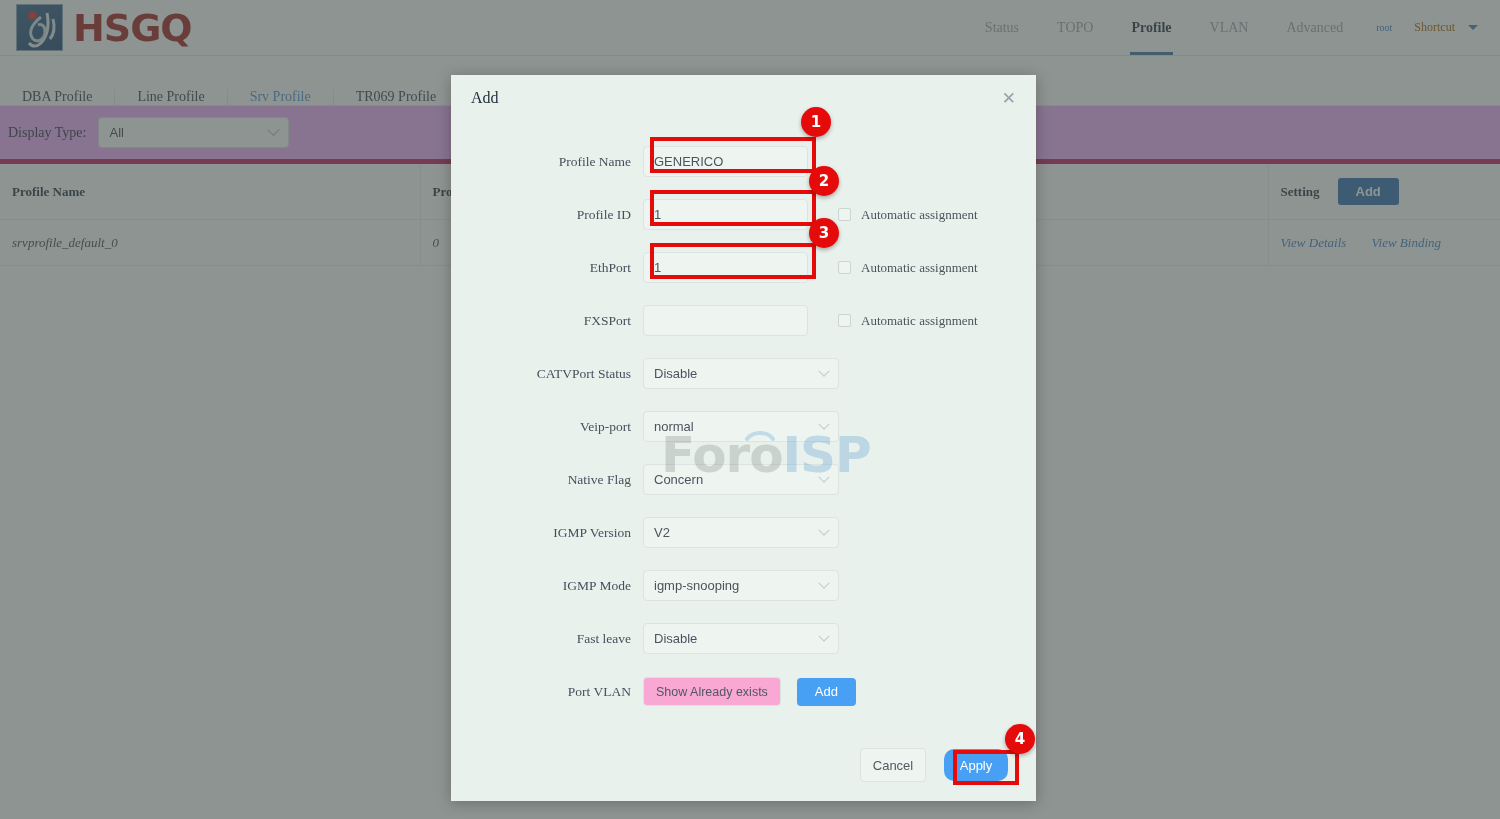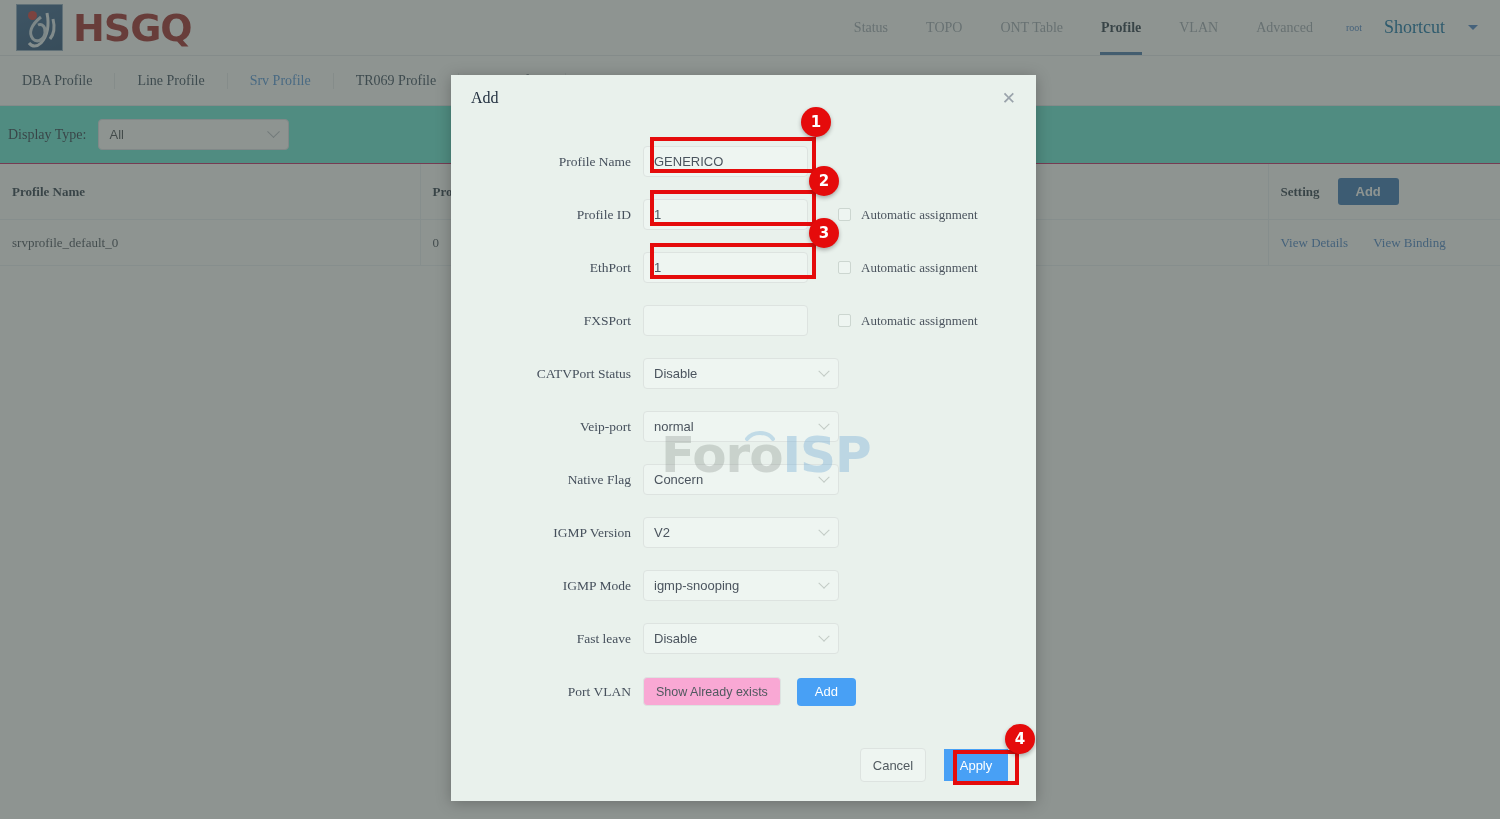--- a/index.html
+++ b/index.html
@@ -61,53 +61,53 @@
     color: #9aa3ae;
     cursor: pointer;
     white-space: nowrap;
   }
   .nav-item.active { color: #1f2d3d; font-weight: bold; }
   .nav-item.active::after {
     content: ""; position: absolute; left: 18px; right: 18px; bottom: 0;
     height: 3px; background: #3a6ea5;
   }
   .nav-user { color: #3f7bc4; padding: 0 8px 0 14px; cursor: pointer; font-size: 10px; }
-  .nav-shortcut { color: #0369a1; padding: 0 4px 0 14px; cursor: pointer; font-size: 18px; display:flex; align-items:center; gap:23px;}
+  .nav-shortcut { color: #a16207; padding: 0 4px 0 14px; cursor: pointer; font-size: 12px; display:flex; align-items:center; gap:13px;}
   .caret-down {
     display:inline-block; width:0;height:0;
     border-left:5px solid transparent;border-right:5px solid transparent;
     border-top:5px solid #3f7bc4;
   }
 
   
   .tabstrip {
     height: 50px;
     background: #ffffff;
     border-bottom: 1px solid #e4e7ed;
-    display: flex; align-items: center;
+    display: flex; align-items: flex-end;
     padding-left: 0;
   }
   .tab {
     display: flex; align-items: center;
     padding: 0 22px;
     font-size: 14px;
     color: #2c3e50;
     border-right: 1px solid #e8eaec;
     cursor: pointer;
     white-space: nowrap;
   }
   .tab.active { color: #4a90d9; }
 
   
   .filterbar {
     height: 58px;
     display: flex; align-items: center;
     padding-left: 8px;
-    background: #5eead4;
-    border-bottom: 1px solid #be185d;
+    background: #f0abfc;
+    border-bottom: 5px solid #be185d;
   }
   .filter-label { font-size: 14px; color: #1f2d3d; margin-right: 12px; }
   .select-box {
     width: 191px; height: 31px;
     border: 1px solid #dcdfe6; border-radius: 4px;
     background: #fff;
     display: flex; align-items: center;
     padding: 0 10px;
     font-size: 13px; color: #3a3f46;
     position: relative;
@@ -136,20 +136,21 @@
     vertical-align: middle;
   }
   .tbl td {
     font-size: 13px;
     color: #3c4450;
     padding: 14px 12px;
     border-bottom: 1px solid #ebeef5;
     border-right: 1px solid #ebeef5;
     height: 46px;
     vertical-align: middle;
+    font-style: italic;
   }
   .tbl th:last-child, .tbl td:last-child { border-right: none; }
   .btn-add-table {
     display: inline-block;
     background: #2b6cb0;
     color: #fff;
     font-size: 13px;
     padding: 6px 18px;
     border-radius: 3px;
     margin-left: 18px;
@@ -312,21 +313,21 @@
     width: 66px; height: 34px;
     border: 1px solid #dde3e0; border-radius: 4px;
     background: #eef5f1;
     display: flex; align-items: center; justify-content: center;
     font-size: 13px; color: #50595f;
     font-family: "Liberation Sans", sans-serif;
     cursor: pointer;
   }
   .btn-apply {
     width: 64px; height: 32px;
-    background: #48a0f5; border-radius: 0;
+    background: #48a0f5; border-radius: 10px;
     display: flex; align-items: center; justify-content: center;
     font-size: 13px; color: #fff;
     font-family: "Liberation Sans", sans-serif;
     cursor: pointer;
   }
 </style>
 </head>
 <body>
 
 <div id="page">
@@ -340,21 +341,20 @@
           <path d="M24 12 C14 20 11 28 16 34 C20 38 27 35 28 28 C29 22 25 18 21 20" fill="none" stroke="#cfdce8" stroke-width="3"></path>
           <path d="M36 14 C38 22 37 29 33 34" fill="none" stroke="#dde7f0" stroke-width="3"></path>
         </svg>
       </div>
       <div class="logo-text">HSGQ</div>
     </div>
 
     <div class="nav">
       <div class="nav-item">Status</div>
       <div class="nav-item">TOPO</div>
-      <div class="nav-item">ONT Table</div>
       <div class="nav-item active">Profile</div>
       <div class="nav-item">VLAN</div>
       <div class="nav-item">Advanced</div>
       <div class="nav-user">root</div>
       <div class="nav-shortcut">
         <span>Shortcut</span>
         <span class="caret-down"></span>
       </div>
     </div>
   </div>

